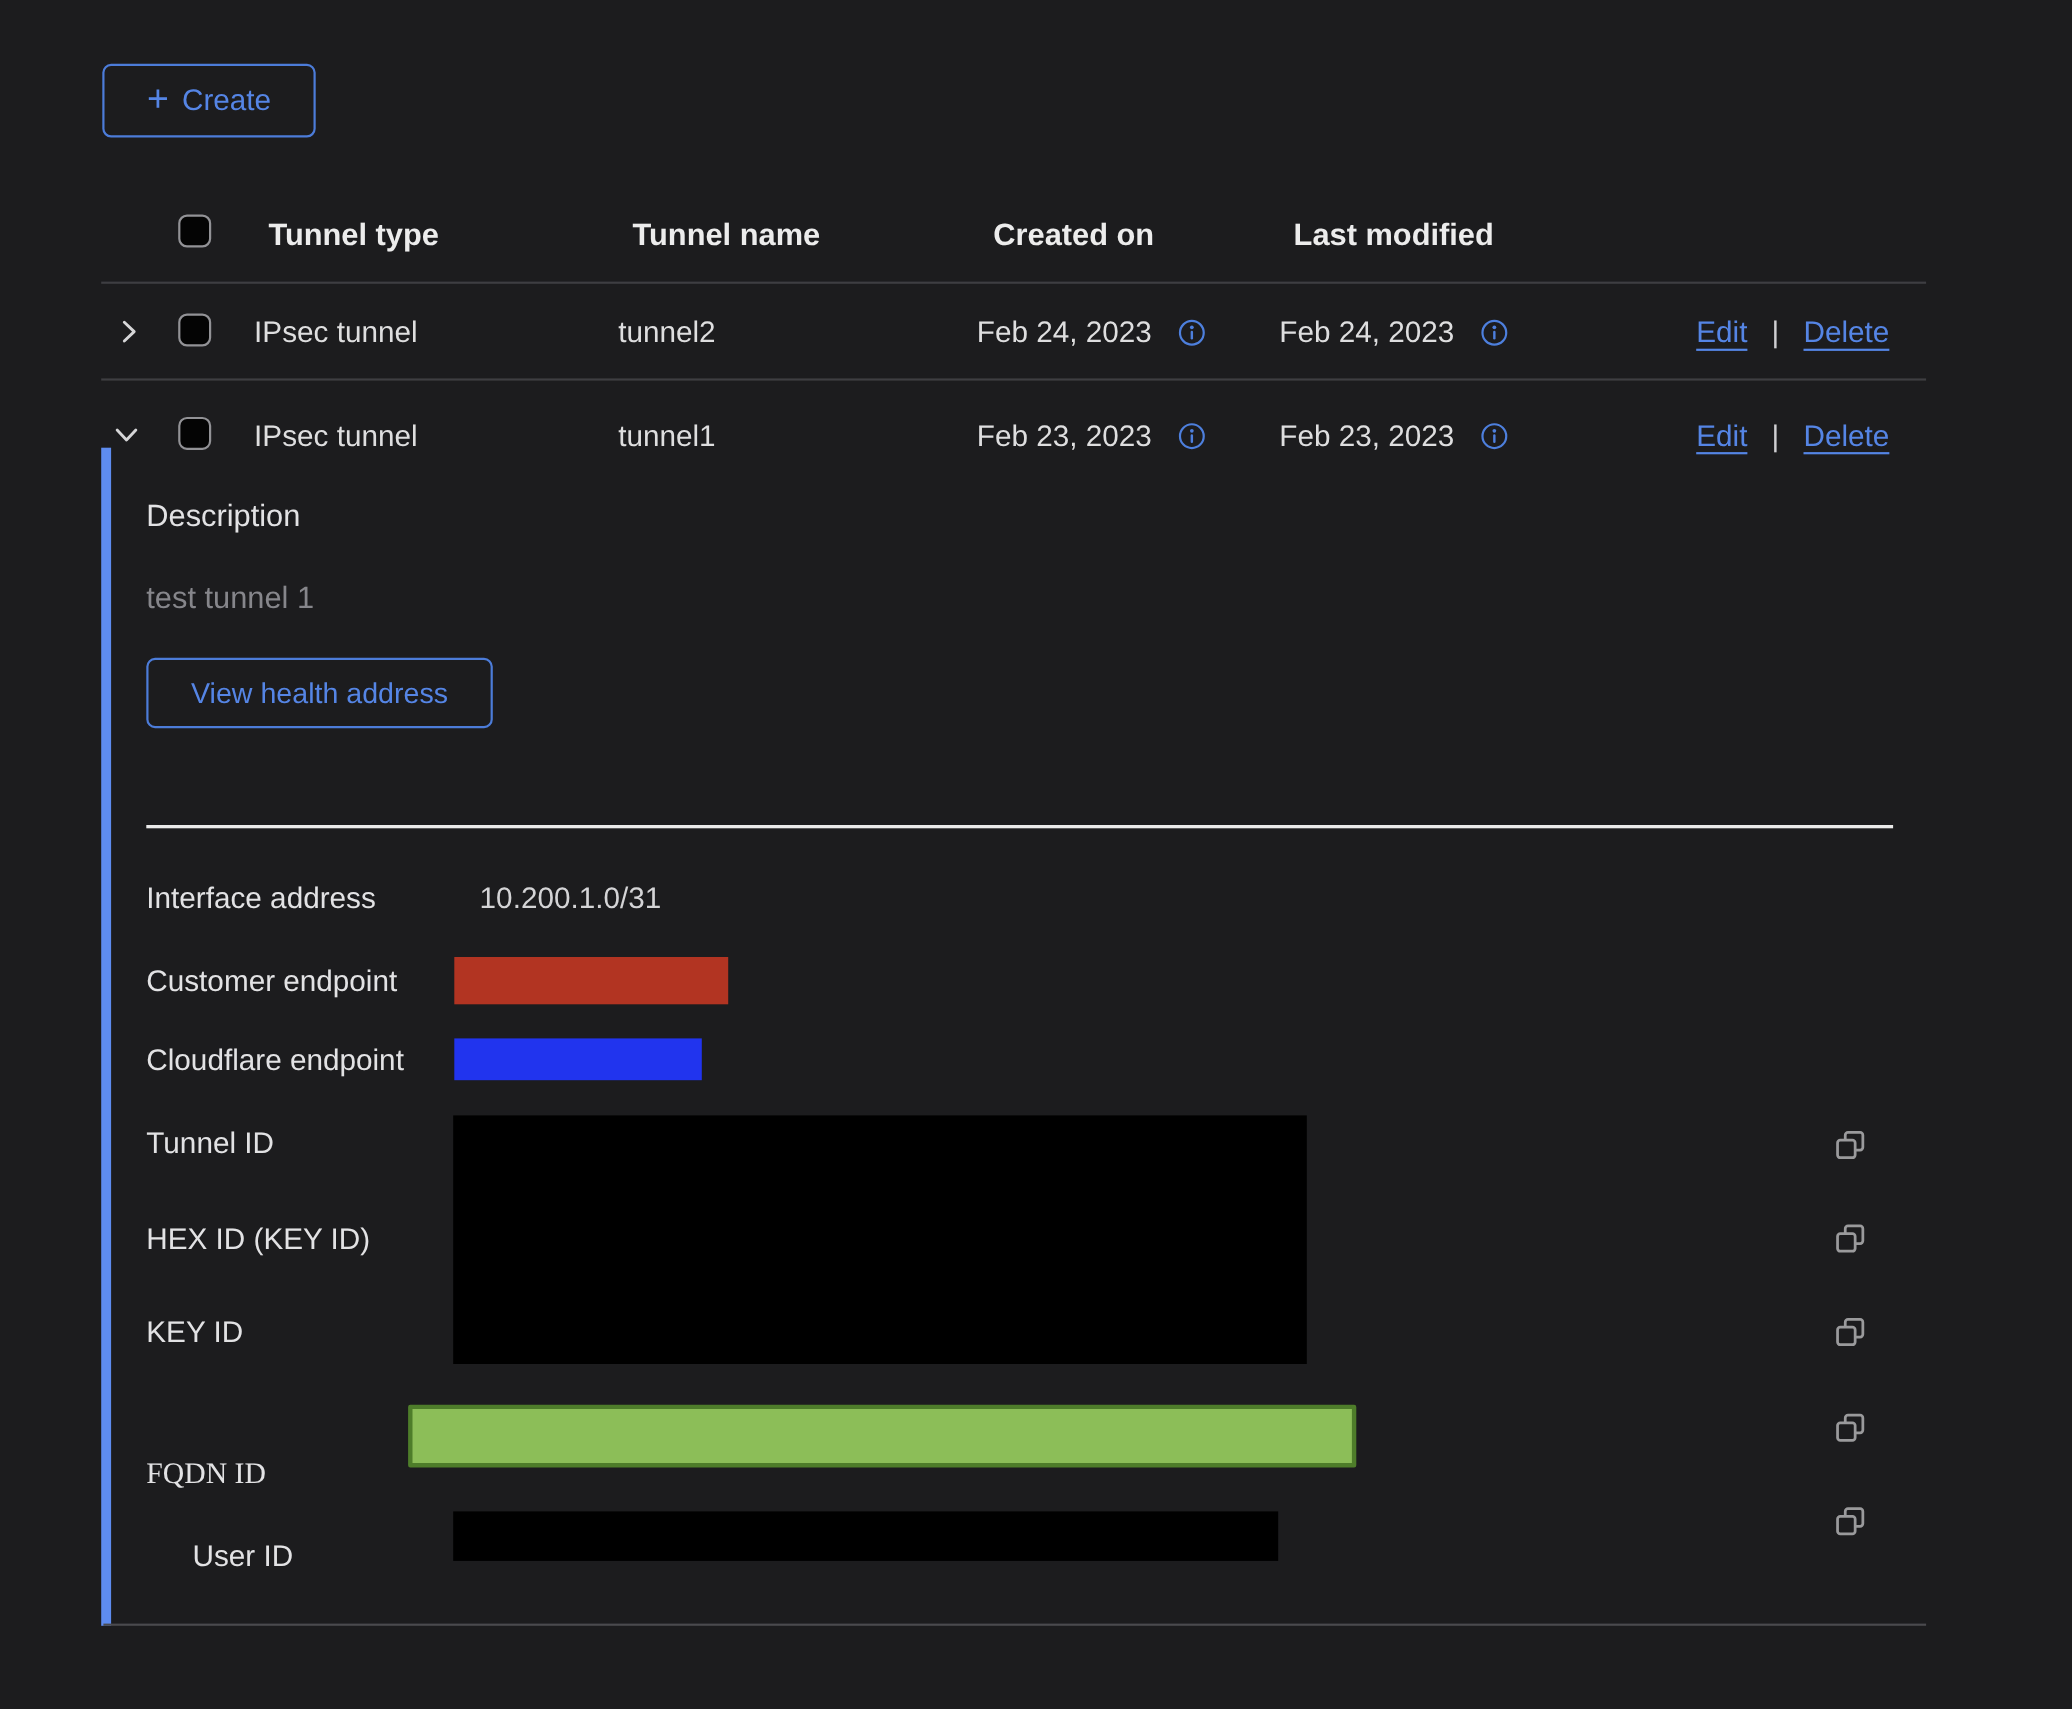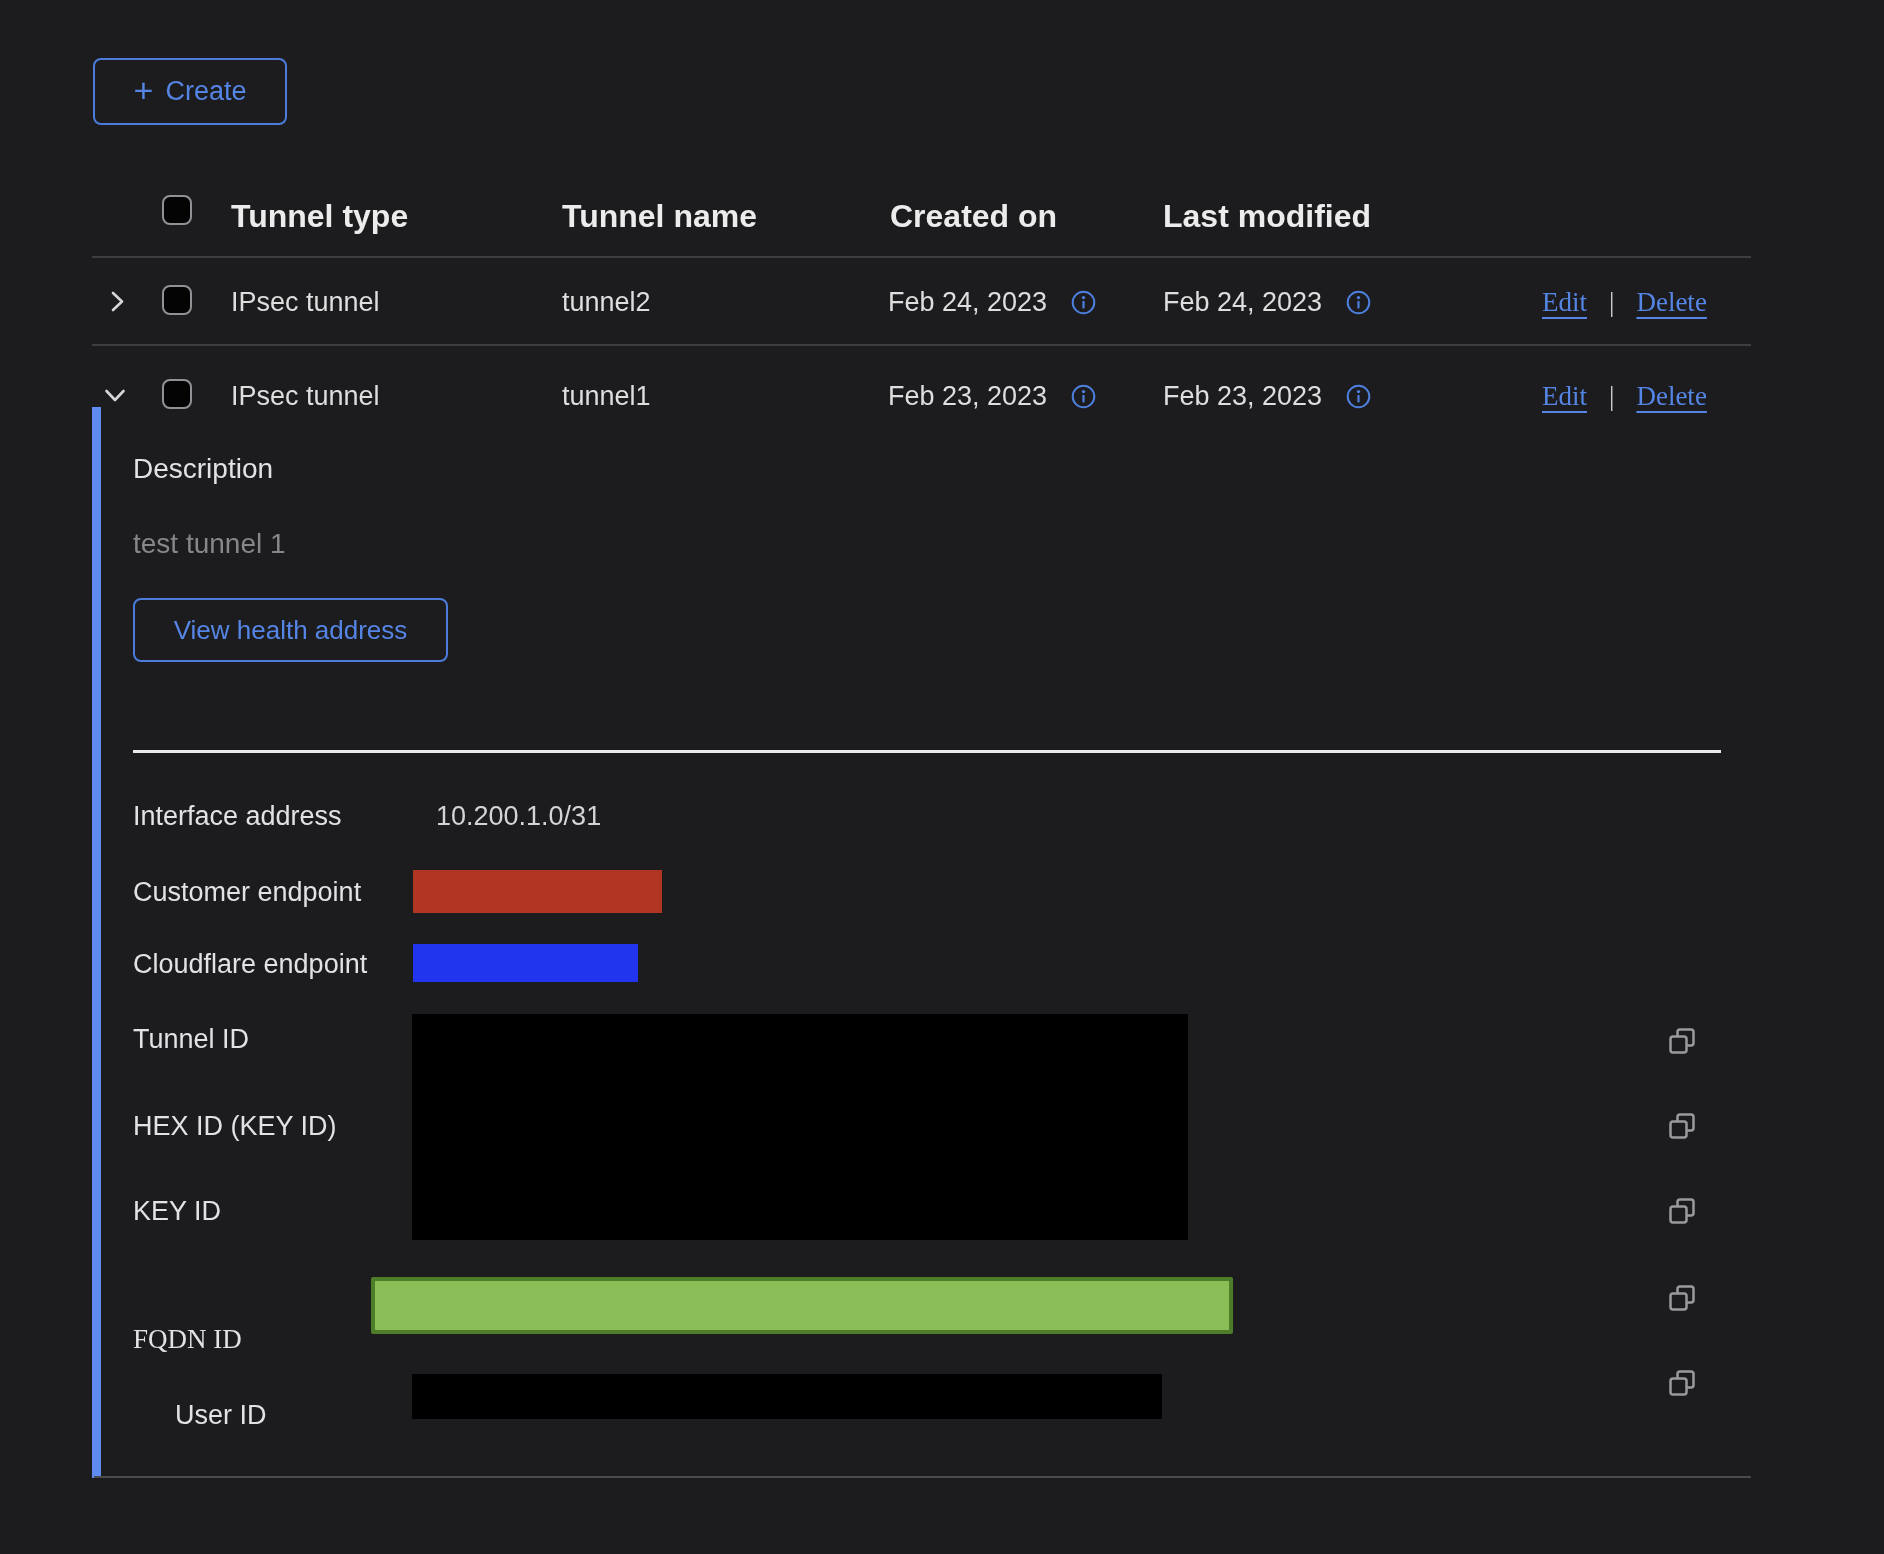--- a/index.html
+++ b/index.html
@@ -36,29 +36,29 @@
     background:transparent;
     border:2px solid #4c7cd9;border-radius:8px;
     color:var(--accent);
     font-family:"Liberation Sans", sans-serif;
     font-size:27px;cursor:pointer;
   }
   .create-btn{left:93px;top:58px;width:194px;height:67px;}
   .create-btn .plus{font-size:34px;font-weight:300;line-height:1;margin-top:-3px;}
   .health-btn{left:133px;top:598px;width:315px;height:64px;font-size:26px;}
   
-  .th{position:absolute;font-size:32px;font-weight:bold;color:var(--text-bold);white-space:nowrap;}
+  .th{position:absolute;font-size:28px;font-weight:bold;color:var(--text-bold);white-space:nowrap;margin-left:13px;}
   .cell{position:absolute;font-size:27px;color:var(--text);white-space:nowrap;}
   .checkbox{
     position:absolute;width:30px;height:30px;border-radius:8px;
     border:2px solid #929296;background:#040404;cursor:pointer;
   }
   .divider{position:absolute;background:var(--divider);height:2px;}
   .date-cell{display:flex;align-items:center;gap:24px;}
-  .actions{display:flex;align-items:center;gap:22px;font-family:Liberation Serif, serif;}
+  .actions{display:flex;align-items:center;gap:22px;}
   .link{color:var(--accent);text-decoration:underline;text-underline-offset:6px;cursor:pointer;font-size:27px;}
   .sep{color:#cfcfd2;font-size:27px;}
   .icon-btn{background:none;border:none;padding:0;cursor:pointer;line-height:0;}
   
   .accent-bar{position:absolute;left:92px;top:407px;width:9px;height:1071px;background:var(--accent-bar);}
   .label{position:absolute;font-size:27px;color:#e2e2e4;white-space:nowrap;}
   .value{position:absolute;font-size:27px;color:#d4d4d6;white-space:nowrap;}
   .redact{position:absolute;}
   .redact-red{left:413px;top:870px;width:249px;height:43px;background:var(--red);}
   .redact-blue{left:413px;top:944px;width:225px;height:38px;background:var(--blue);}

